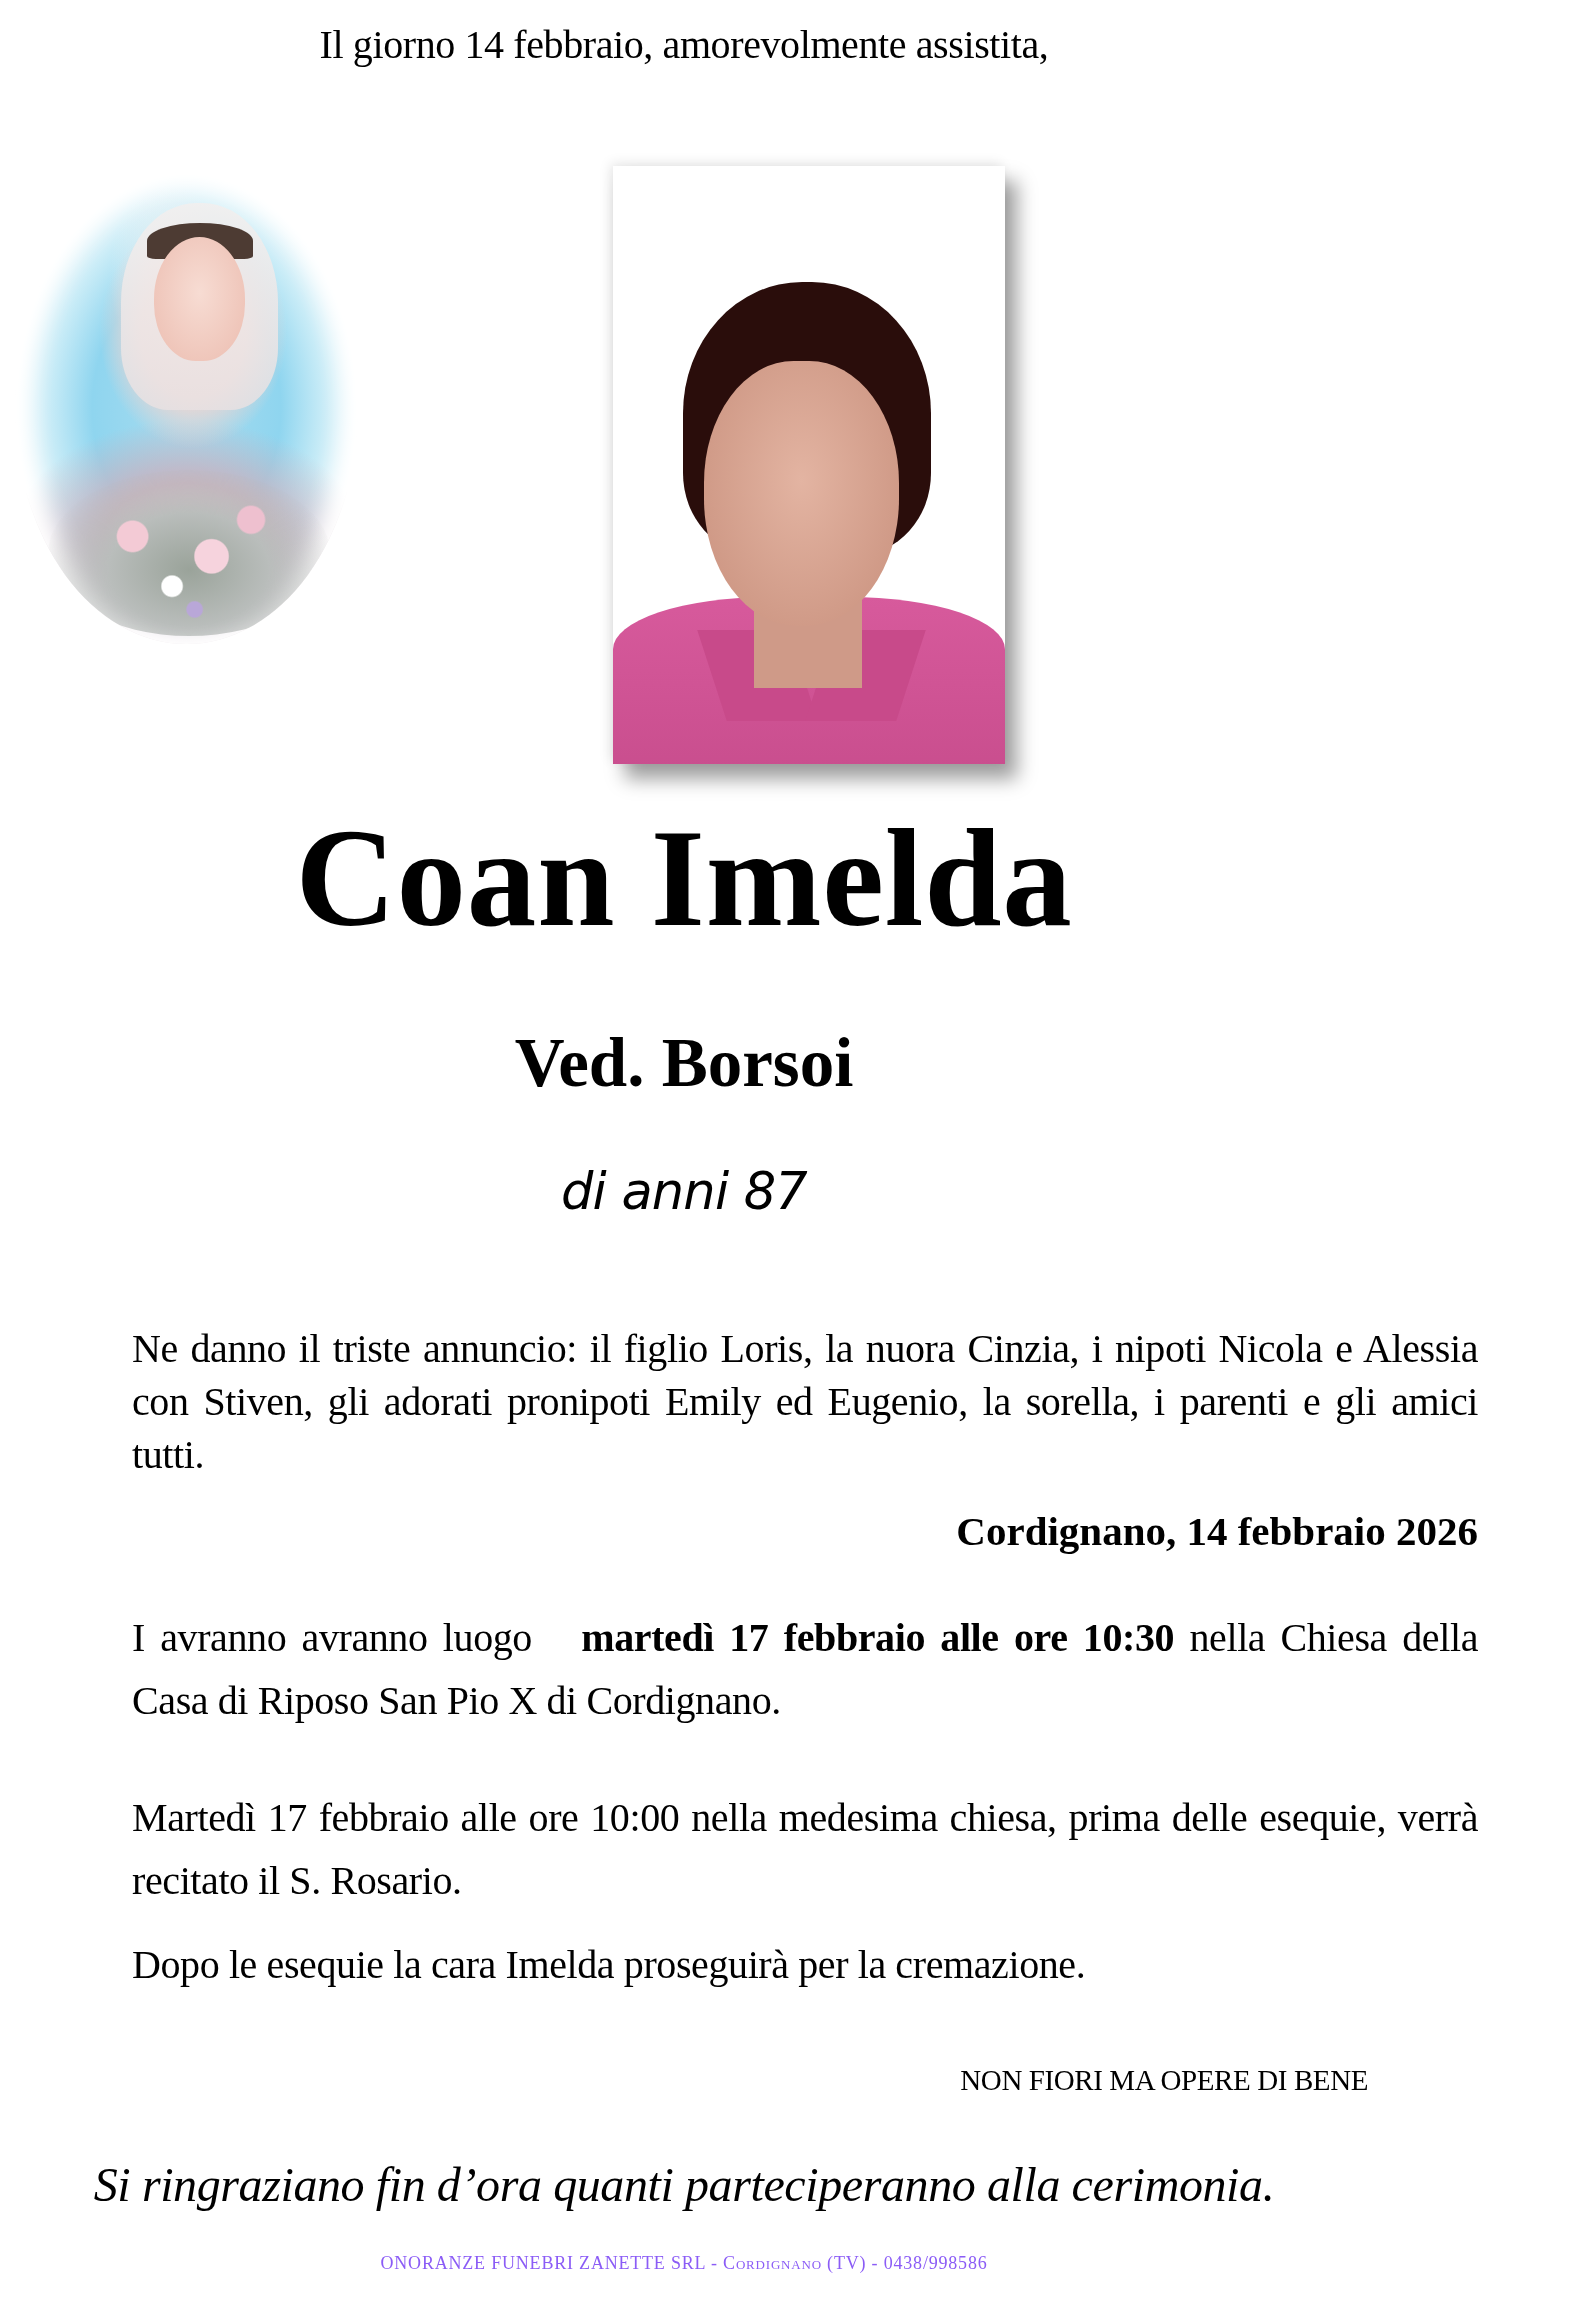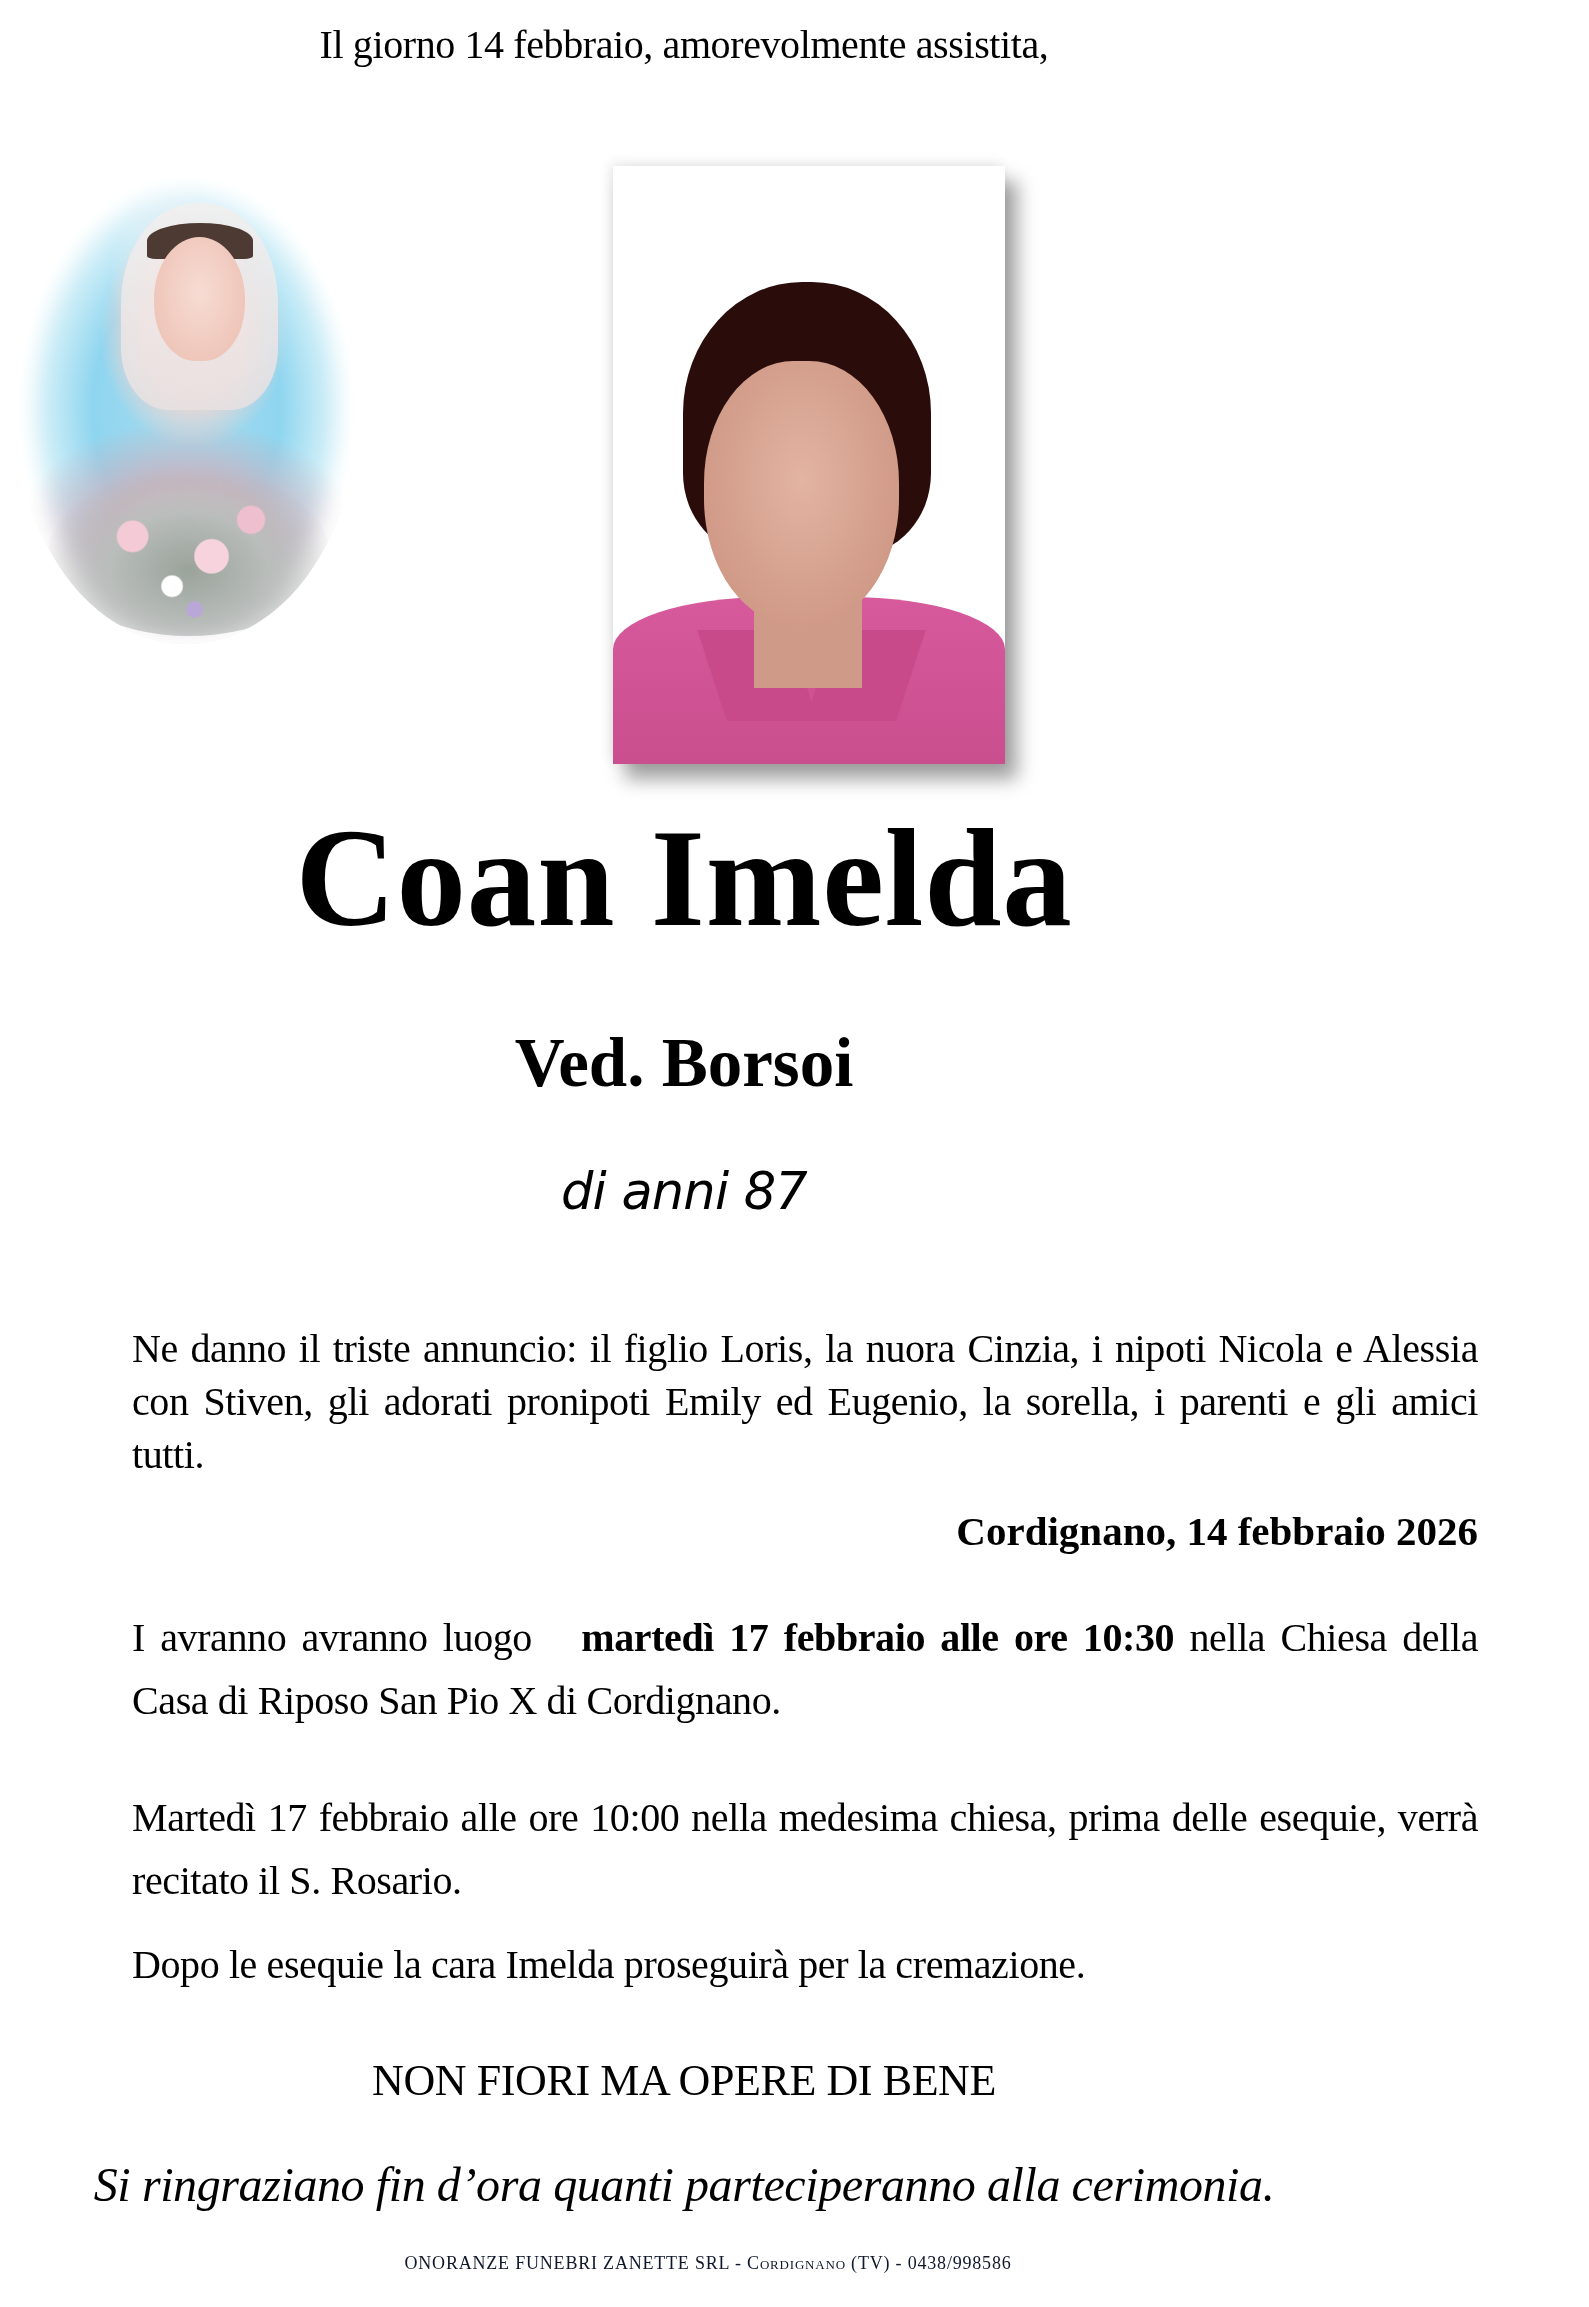--- a/index.html
+++ b/index.html
@@ -41,23 +41,23 @@
     .name { top: 795px; font-size: 139px; font-weight: bold; line-height: 166px; letter-spacing: 0.8px; }
     .subname { top: 1009px; font-size: 69px; font-weight: bold; line-height: 108px; }
     .age { top: 1159px; font-family: "DejaVu Sans", sans-serif; font-style: italic; font-size: 51px; line-height: 66px; letter-spacing: -0.8px; }
 
     .para { left: 132px; width: 1346px; font-size: 40px; line-height: 53px; text-align: justify; letter-spacing: -0.4px; }
     .p1 { top: 1322px; }
     .signature { left: 132px; width: 1346px; top: 1505px; font-size: 41px; font-weight: bold; text-align: right; line-height: 53px; }
     .p2 { top: 1606px; line-height: 63px; }
     .p3 { top: 1786px; line-height: 63px; }
     .p4 { top: 1938px; }
-    .nofiori { top: 2054px; font-size: 44px; line-height: 53px; letter-spacing: -0.4px; }
+    .nofiori { top: 2054px; font-size: 29px; line-height: 53px; letter-spacing: -0.4px; text-align: right; }
     .thanks { top: 2160px; font-size: 48px; font-style: italic; line-height: 50px; letter-spacing: -0.4px; }
-    .footer { top: 2251px; font-size: 18px; line-height: 25px; letter-spacing: 0.8px; color: #0f172a; font-variant: small-caps; padding-left: 24px; }
+    .footer { top: 2251px; font-size: 18px; line-height: 25px; letter-spacing: 0.8px; color: #8b5cf6; font-variant: small-caps; }
     b { font-weight: bold; margin-left: 34px; }
   </style>
 </head>
 <body>
 
 <div class="abs center intro">
   <div>Il giorno 14 febbraio, amorevolmente assistita,</div>
 </div>
 
 <div class="abs madonna">

